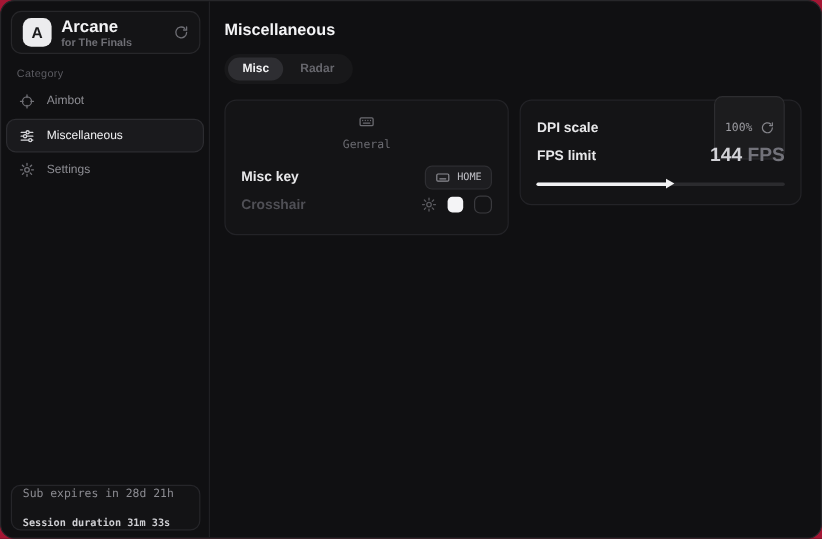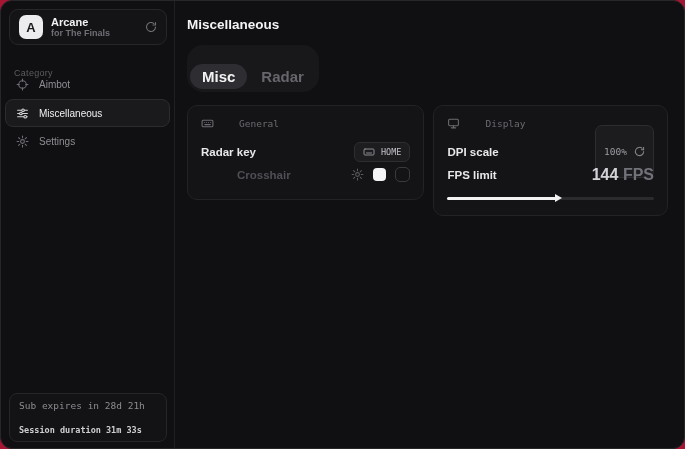--- a/index.html
+++ b/index.html
@@ -25,76 +25,77 @@
     position:absolute; top:8px; left:8px; right:7px; height:36px;
     background:#141416; border:1px solid #27272a; border-radius:9px;
     display:flex; align-items:center; padding:0 9px; gap:8px;
   }
   .logo {
     width:24px; height:24px; border-radius:7px; background:#ececee;
     color:#1a1a1c; font-weight:bold; font-size:13px;
     display:flex; align-items:center; justify-content:center; flex:0 0 auto;
   }
   .brand-text { flex:1; line-height:1.15; }
-  .brand-title { color:#f2f2f4; font-size:11px; font-weight:bold; }
+  .brand-title { color:#f2f2f4; font-size:14px; font-weight:bold; }
   .brand-sub { color:#6f6f75; font-size:9px;font-weight:bold; }
   .brand-action { color:#6f6f75; display:flex; }
   .category {
     position:absolute; top:55px; left:13px;
-    color:#5c5c62; font-size:9px; letter-spacing:.3px;margin-top:12px;
+    color:#5c5c62; font-size:9px; letter-spacing:.3px;
   }
   .nav { position:absolute; top:70px; left:4px; right:4px; }
   .nav-item {
     display:flex; align-items:center; gap:10px;
     height:27px; padding:0 10px; margin-bottom:1px;
     border:1px solid transparent; border-radius:8px;
     color:#8e8e94; font-size:10px;
   }
   .nav-item .nav-icon { color:#6f6f75; display:flex; }
   .nav-item.active {
     background:#1a1a1d; border-color:#2c2c30; color:#f0f0f2; height:28px;
   }
   .nav-item.active .nav-icon { color:#d6d6da; }
   .footer-card {
-    position:absolute; left:8px; right:7px; bottom:6px; height:49px;
+    position:absolute; left:8px; right:7px; bottom:6px; height:38px;
     background:#131315; border:1px solid #26262a; border-radius:8px;
     padding:5px 9px; display:flex; flex-direction:column; justify-content:center; gap:14px;
   }
   .footer-line1 { color:#8c8c92; font-family:"DejaVu Sans Mono", monospace; font-size:9.5px; }
   .footer-line2 { color:#cfcfd3; font-family:"DejaVu Sans Mono", monospace; font-size:8.5px; font-weight:bold; }
   
   .main { position:absolute; top:0; left:175px; right:0; bottom:0; padding:16px 16px 0 11px; }
   .page-title { color:#f4f4f6; font-size:13.5px; font-weight:bold; margin-bottom:13px; }
   .tabs {
     display:inline-flex; align-items:center; gap:2px;
     background:#18181a; border-radius:16px; padding:3px; margin-bottom:13px;
   }
   .tab {
-    border-radius:13px; padding:4px 12px; font-size:15px;
-    color:#66666c; font-weight:bold;margin-top:16px;
+    border-radius:13px; padding:4px 12px; font-size:10px;
+    color:#66666c; font-weight:bold;
   }
   .tab.active { background:#2e2e32; color:#f2f2f3; }
   .cards { display:flex; gap:9px; align-items:flex-start; }
   .card {
     background:#141416; border:1px solid #232327; border-radius:10px;
     padding:11px 13px 13px;
   }
   .card-general { width:239px; }
   .card-display { width:236px; }
   .card-header {
-    display:flex; align-items:center; gap:25px;
+    display:flex; align-items:center; gap:7px;
     color:#6b6b71; font-family:"DejaVu Sans Mono", monospace; font-size:9.5px;
     margin-bottom:10px;
+    flex-direction:column;
   }
   .row {
     display:flex; align-items:center; justify-content:space-between;
     height:23px;
   }
   .row-label { color:#e8e8ea; font-size:11.5px; font-weight:bold; }
-  .row-label.dim { color:#4f4f55;margin-left:36px; }
+  .row-label.dim { color:#4f4f55; }
   .keybind {
     display:inline-flex; align-items:center; gap:6px;
     background:#1d1d20; border:1px solid #2e2e32; border-radius:6px;
     padding:3px 8px; color:#c2c2c8;
     font-family:"DejaVu Sans Mono", monospace; font-size:8.5px;
   }
   .keybind .kb-icon { color:#8b8b91; display:flex; }
   .crosshair-controls { display:flex; align-items:center; gap:9px; }
   .mini-gear { color:#5a5a5f; display:flex; }
   .swatch { width:13px; height:13px; border-radius:4px; background:#f4f4f6; }
@@ -202,21 +203,21 @@
           <span style="display:flex">
             <svg width="13" height="13" viewBox="0 0 24 24" fill="none" stroke="currentColor" stroke-width="2" stroke-linecap="round">
               <rect x="2" y="6" width="20" height="12" rx="2"></rect>
                 <path d="M6 10h.01M10 10h.01M14 10h.01M18 10h.01M7 14h10"></path>
             </svg>
           </span>
           <span>General</span>
         </div>
 
         <div class="row">
-          <span class="row-label">Radar key</span>
+          <span class="row-label">Misc key</span>
           <span class="keybind">
             <span class="kb-icon">
               <svg width="12" height="12" viewBox="0 0 24 24" fill="none" stroke="currentColor" stroke-width="2" stroke-linecap="round">
                 <rect x="2" y="6" width="20" height="12" rx="2"></rect>
                   <path d="M7 14h10"></path>
               </svg>
             </span>
             <span>HOME</span>
           </span>
         </div>
@@ -231,29 +232,20 @@
                 <path d="M12 2v3M12 19v3M2 12h3M19 12h3M4.9 4.9l2.1 2.1M17 17l2.1 2.1M19.1 4.9L17 7M7 17l-2.1 2.1"></path>
               </svg>
             </span>
             <span class="swatch"></span>
             <span class="checkbox"></span>
           </span>
         </div>
       </div>
 
       <div class="card card-display">
-        <div class="card-header">
-          <span style="display:flex">
-            <svg width="13" height="13" viewBox="0 0 24 24" fill="none" stroke="currentColor" stroke-width="2" stroke-linecap="round">
-              <rect x="3" y="4" width="18" height="12" rx="2"></rect>
-                <path d="M8 20h8M12 16v4"></path>
-            </svg>
-          </span>
-          <span>Display</span>
-        </div>
 
         <div class="row">
           <span class="row-label">DPI scale</span>
           <span class="dpi-pill">
             <span>100%</span>
             <span class="refresh">
               <svg width="11" height="11" viewBox="0 0 24 24" fill="none" stroke="currentColor" stroke-width="2.2" stroke-linecap="round">
                 <path d="M21 12a9 9 0 1 1-3.2-6.9"></path>
                   <path d="M21 3v5h-5"></path>
               </svg>

